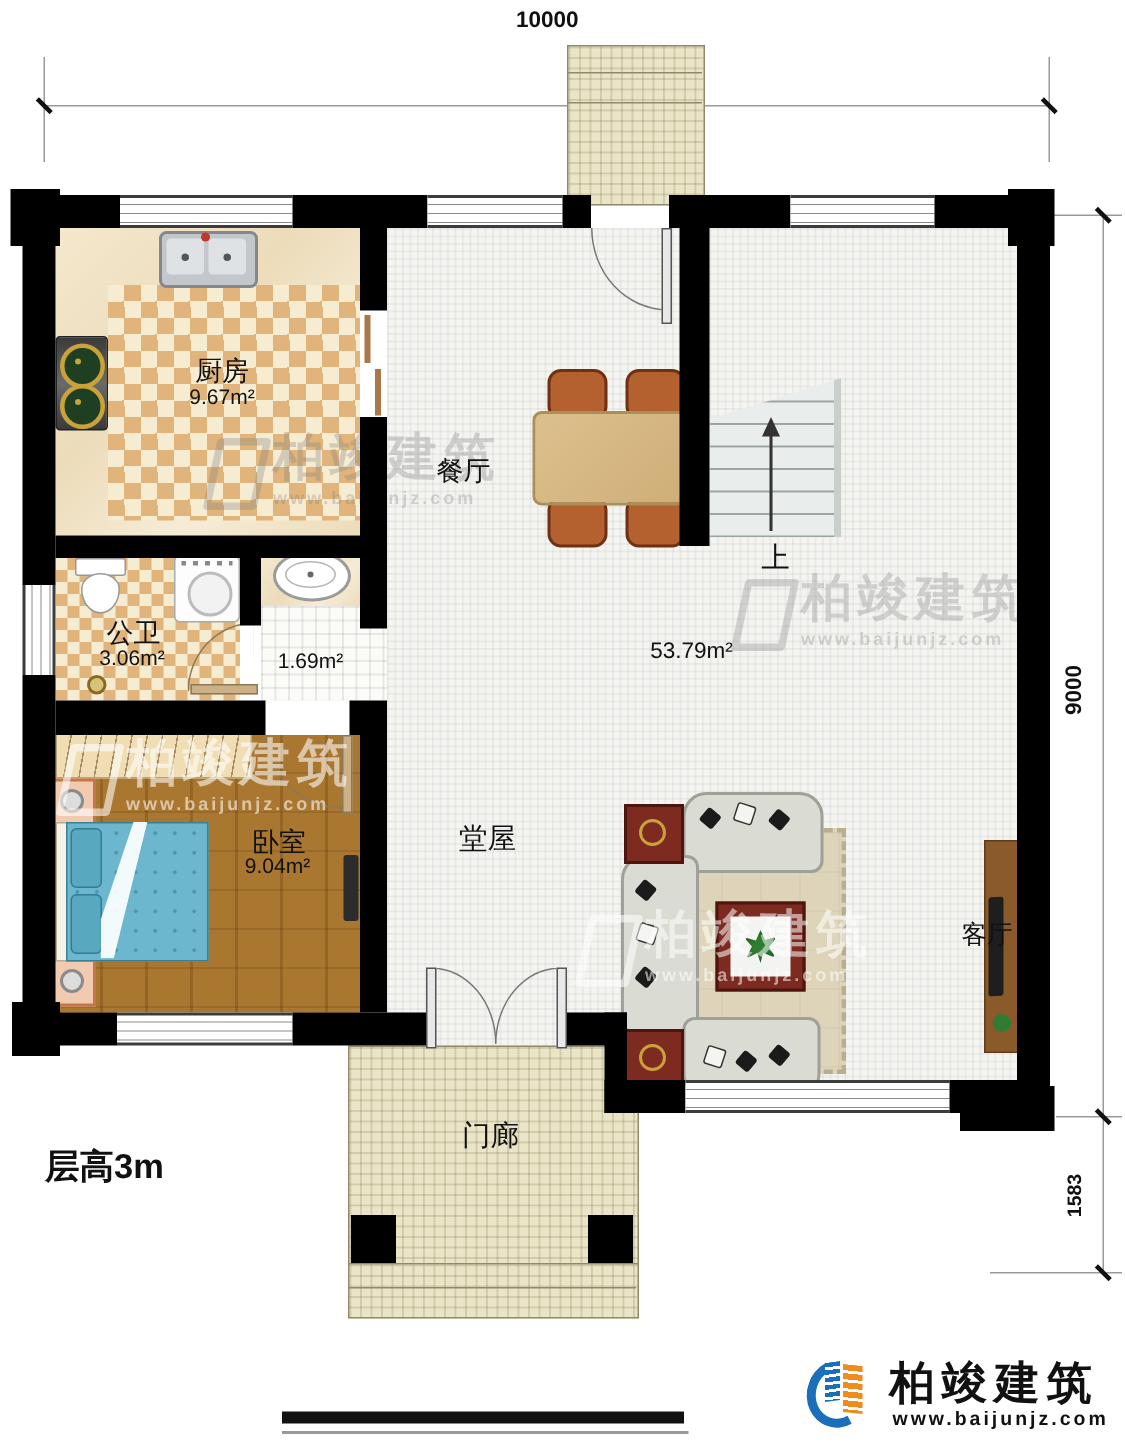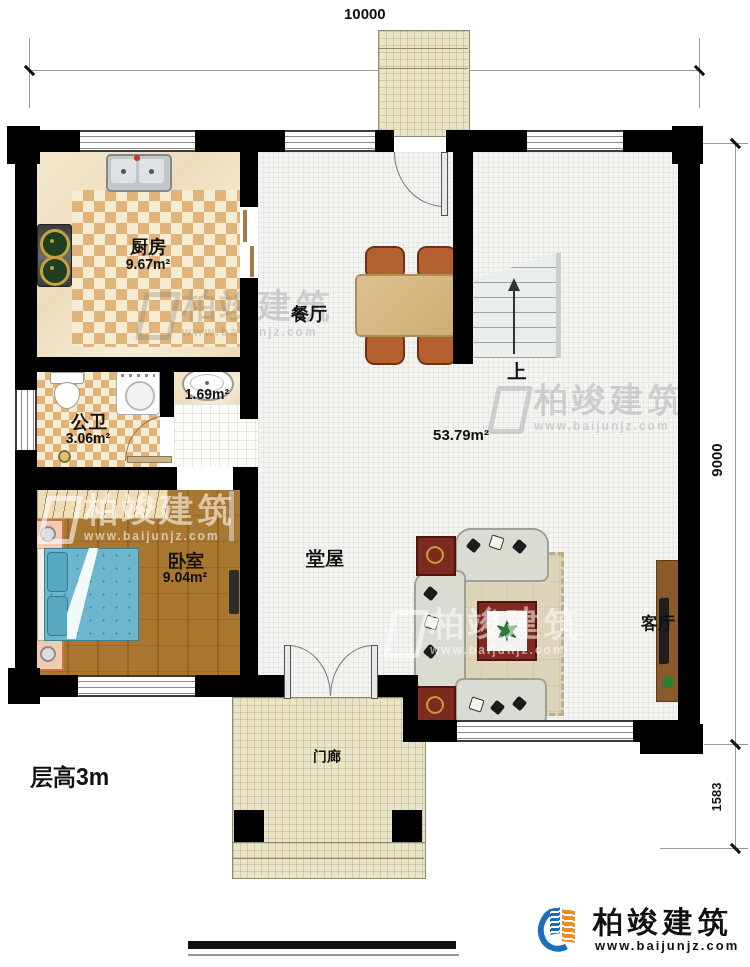--- a/index.html
+++ b/index.html
@@ -11,21 +11,21 @@
          background-image:linear-gradient(#8a8a8a 1px,transparent 1px);background-size:100% 6px;background-position:0 4px;}
   .win-v{position:absolute;background:#fff;border-left:2px solid #3c3c3c;border-right:2px solid #3c3c3c;
          background-image:linear-gradient(90deg,#8a8a8a 1px,transparent 1px);background-size:6px 100%;background-position:4px 0;}
   .floor-grid{background-color:#f4f4f1;background-image:linear-gradient(rgba(0,0,0,.045) 1px,transparent 1px),linear-gradient(90deg,rgba(0,0,0,.045) 1px,transparent 1px);background-size:5px 5px;}
   .floor-porch{background-color:#ebe5c8;border:1px solid #8f8a6d;background-image:linear-gradient(rgba(120,110,70,.22) 1px,transparent 1px),linear-gradient(90deg,rgba(120,110,70,.22) 1px,transparent 1px);background-size:7px 7px;}
   .floor-tile{background-color:#fbfbf8;background-image:linear-gradient(rgba(0,0,0,.08) 1px,transparent 1px),linear-gradient(90deg,rgba(0,0,0,.08) 1px,transparent 1px);background-size:9px 9px;}
   .checker{background:conic-gradient(#e0b47a 25%,#f6ecd2 0 50%,#e0b47a 0 75%,#f6ecd2 0) 0 0/22px 22px;}
   .checker-sm{background:conic-gradient(#e0b47a 25%,#f6ecd2 0 50%,#e0b47a 0 75%,#f6ecd2 0) 0 0/16px 16px;}
   .marble{background:linear-gradient(135deg,#f4e8cd,#ecdcba 40%,#f6ecd6 70%,#eddcba);}
   .wood{background-image:linear-gradient(0deg,rgba(0,0,0,.10) 1px,transparent 1px),repeating-linear-gradient(90deg,#966424 0 2px,#a9772f 2px 30px);background-size:100% 26px,auto;background-color:#a9772f;}
-  .lbl{position:absolute;font-weight:bold;color:#111;white-space:nowrap;transform:translate(-50%,-50%);text-align:center;}
+  .lbl{position:absolute;font-weight:normal;color:#111;white-space:nowrap;transform:translate(-50%,-50%);text-align:center;}
   .arc{position:absolute;pointer-events:none;}
   .dim{position:absolute;background:#9a9a9a;}
   .tick{position:absolute;width:13px;height:3px;background:#111;transform:rotate(45deg);transform-origin:center;}
   .dimlab{position:absolute;font-weight:bold;font-size:15px;color:#111;white-space:nowrap;}
   .wm{position:absolute;pointer-events:none;display:flex;align-items:flex-start;gap:6px;}
   .wm-ic{width:26px;height:38px;border:5px solid currentColor;transform:skewX(-12deg);border-radius:3px;margin-top:4px;}
   .wm-cn{font-size:34px;font-weight:bold;letter-spacing:4px;line-height:1;}
   .wm-url{font-size:12px;font-weight:bold;letter-spacing:2px;margin-top:3px;}
   .sofa{position:absolute;background:#dadbd3;border:2px solid #9fa098;border-radius:12px;}
   .cush{position:absolute;width:11px;height:11px;background:#1b1b1b;border-radius:2px;transform:rotate(40deg);}
@@ -227,27 +227,27 @@
   <div class="wall" style="left:453px;top:152px;width:20px;height:212px;z-index:4;"></div>
 
   <div class="wall" style="left:234px;top:810px;width:30px;height:32px;z-index:4;"></div>
   <div class="wall" style="left:392px;top:810px;width:30px;height:32px;z-index:4;"></div>
 
   <div class="lbl" style="left:148px;top:247px;font-size:18px;z-index:5;">厨房</div>
   <div class="lbl" style="left:148px;top:264px;font-size:14px;z-index:5;">9.67m²</div>
   <div class="lbl" style="left:309px;top:314px;font-size:18px;z-index:5;">餐厅</div>
   <div class="lbl" style="left:89px;top:422px;font-size:18px;z-index:5;">公卫</div>
   <div class="lbl" style="left:88px;top:438px;font-size:14px;z-index:5;">3.06m²</div>
-  <div class="lbl" style="left:207px;top:394px;font-size:14px;z-index:5;">1.69m²</div>
+  <div class="lbl" style="left:207px;top:440px;font-size:14px;z-index:5;">1.69m²</div>
   <div class="lbl" style="left:186px;top:561px;font-size:18px;z-index:5;">卧室</div>
   <div class="lbl" style="left:185px;top:577px;font-size:14px;z-index:5;">9.04m²</div>
   <div class="lbl" style="left:325px;top:559px;font-size:19px;z-index:5;">堂屋</div>
   <div class="lbl" style="left:461px;top:434px;font-size:15px;z-index:5;">53.79m²</div>
   <div class="lbl" style="left:658px;top:623px;font-size:17px;z-index:5;">客厅</div>
-  <div class="lbl" style="left:327px;top:757px;font-size:14px;z-index:5;">门廊</div>
+  <div class="lbl" style="left:327px;top:757px;font-size:19px;z-index:5;">门廊</div>
 
   <div class="abs" style="left:30px;top:762px;font-size:23px;font-weight:bold;z-index:5;">层高3m</div>
 
   <div class="abs" style="left:188px;top:941px;width:268px;height:8px;background:#111;"></div>
   <div class="abs" style="left:188px;top:954px;width:271px;height:2px;background:#999;"></div>
 
   <div class="abs" style="left:538px;top:898px;width:200px;height:62px;">
     <div class="abs" style="left:0;top:2px;width:48px;height:56px;">
       <div class="abs" style="left:0;top:6px;width:42px;height:46px;border:6px solid #1b6fba;border-top-color:transparent;border-right-color:transparent;border-radius:50%;transform:rotate(18deg);box-sizing:border-box;"></div>
       <div class="abs" style="left:12px;top:8px;width:10px;height:26px;background:repeating-linear-gradient(180deg,#1b6fba 0 3px,#fff 3px 5px);transform:skewY(-8deg);"></div>

